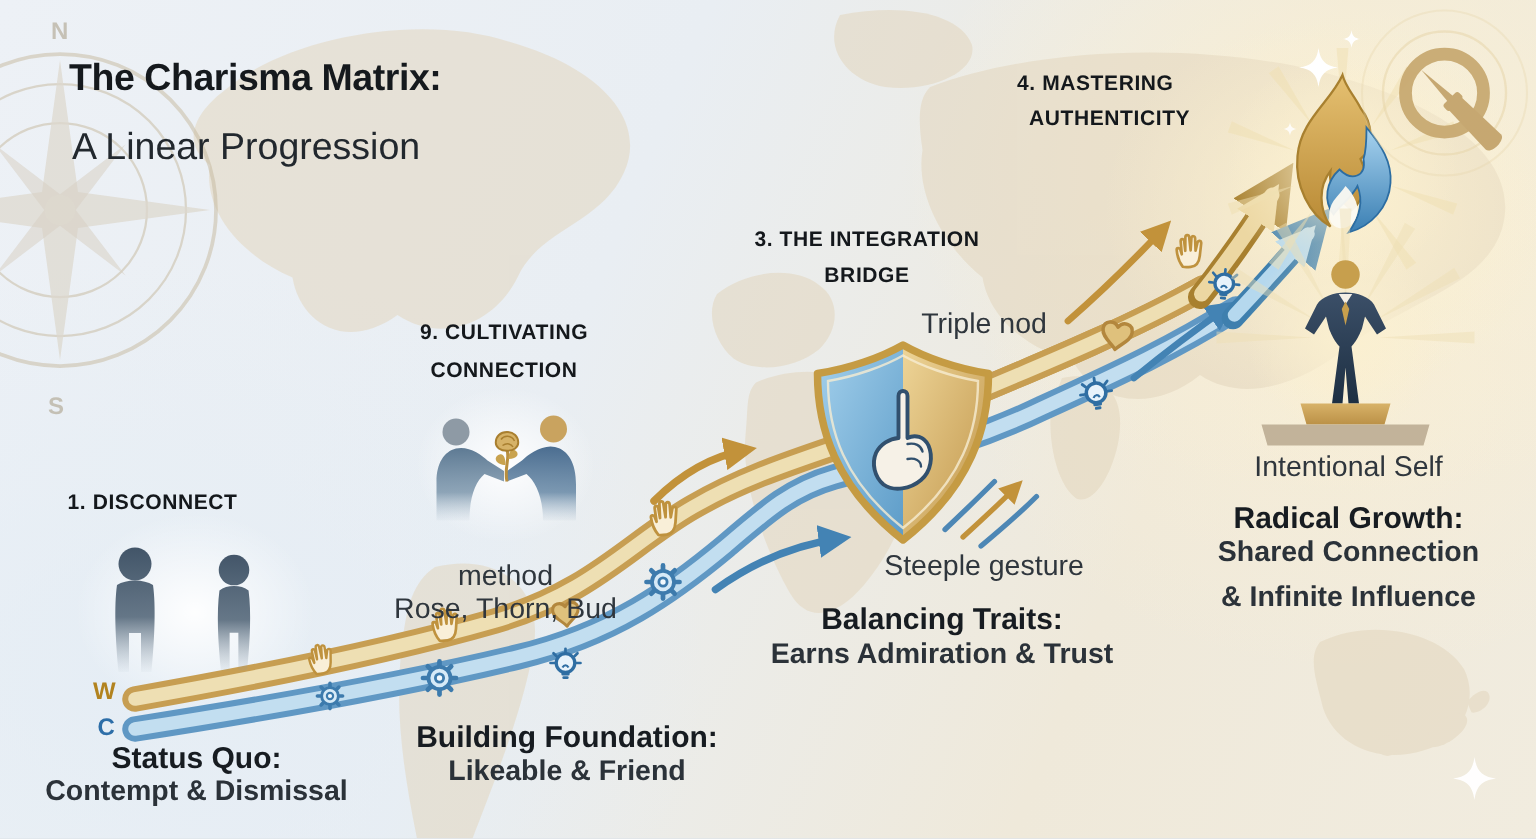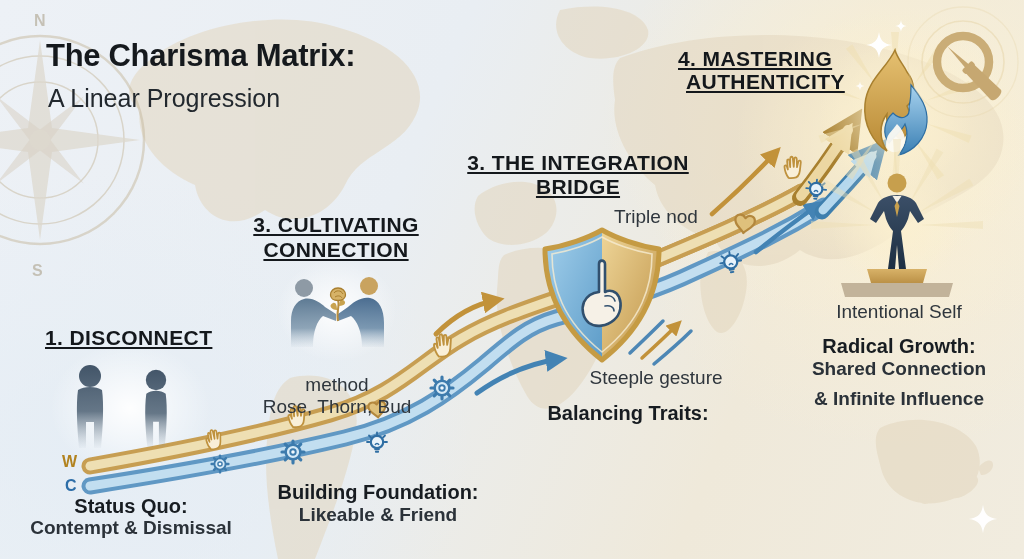--- a/index.html
+++ b/index.html
@@ -7,23 +7,23 @@
     position:relative;width:1024px;height:559px;overflow:hidden;
     background:
       radial-gradient(430px 320px at 88% 20%, rgba(250,240,212,.95), rgba(250,240,212,0) 70%),
       radial-gradient(360px 260px at 88% 48%, rgba(248,238,214,.75), rgba(248,238,214,0) 70%),
       radial-gradient(520px 380px at 10% 80%, rgba(228,237,245,.85), rgba(228,237,245,0) 72%),
       linear-gradient(112deg,#edf1f6 0%,#e9eef3 38%,#efe9da 72%,#f1ecdf 100%);
   }
   svg{position:absolute;left:0;top:0;}
   .label{position:absolute;white-space:nowrap;color:#171c21;}
   .ctr{transform:translateX(-50%);text-align:center;}
-  .title-main{font-size:31px;font-weight:700;letter-spacing:-.3px;color:#15191d;}
+  .title-main{font-size:25px;font-weight:700;letter-spacing:-.3px;color:#15191d;}
   .title-sub{font-size:25px;font-weight:400;color:#22282e;}
-  .h-stage{font-size:21px;font-weight:700;letter-spacing:.4px;color:#14181c;text-decoration:underline;}
+  .h-stage{font-size:14px;font-weight:700;letter-spacing:.4px;color:#14181c;}
   .annot{font-size:19px;font-weight:400;color:#2f363d;}
   .cap-b{font-size:20px;font-weight:700;color:#171c21;}
   .cap{font-size:19px;font-weight:700;color:#2b3239;}
   .track{font-size:16px;font-weight:700;}
   .track.w{color:#b2831f;}
   .track.c{color:#2d6ea8;}
 </style>
 </head>
 <body>
 
@@ -303,32 +303,33 @@
 
   <div class="label title-main" style="left:46px;top:38px;">The Charisma Matrix:</div>
   <div class="label title-sub" style="left:48px;top:84px;">A Linear Progression</div>
 
   <div class="label h-stage" style="left:45px;top:326px;">1. DISCONNECT</div>
   <div class="label track w" style="left:62px;top:453px;">W</div>
   <div class="label track c" style="left:65px;top:477px;">C</div>
   <div class="label cap-b ctr" style="left:131px;top:495px;">Status Quo:</div>
   <div class="label cap ctr" style="left:131px;top:517px;">Contempt &amp; Dismissal</div>
 
-  <div class="label h-stage ctr" style="left:336px;top:213px;">3. CULTIVATING</div>
+  <div class="label h-stage ctr" style="left:336px;top:213px;">9. CULTIVATING</div>
   <div class="label h-stage ctr" style="left:336px;top:238px;">CONNECTION</div>
   <div class="label annot ctr" style="left:337px;top:352px;margin-top:44px;">Rose, Thorn, Bud</div>
   <div class="label annot ctr" style="left:337px;top:374px;">method</div>
   <div class="label cap-b ctr" style="left:378px;top:481px;">Building Foundation:</div>
   <div class="label cap ctr" style="left:378px;top:504px;">Likeable &amp; Friend</div>
 
   <div class="label h-stage ctr" style="left:578px;top:151px;">3. THE INTEGRATION</div>
   <div class="label h-stage ctr" style="left:578px;top:175px;">BRIDGE</div>
   <div class="label annot ctr" style="left:656px;top:206px;">Triple nod</div>
   <div class="label annot ctr" style="left:612px;top:367px;margin-left:44px;">Steeple gesture</div>
   <div class="label cap-b ctr" style="left:628px;top:402px;">Balancing Traits:</div>
+  <div class="label cap ctr" style="left:628px;top:426px;">Earns Admiration &amp; Trust</div>
 
   <div class="label h-stage" style="left:678px;top:47px;">4. MASTERING</div>
   <div class="label h-stage" style="left:686px;top:70px;">AUTHENTICITY</div>
   <div class="label annot ctr" style="left:899px;top:301px;">Intentional Self</div>
   <div class="label cap-b ctr" style="left:899px;top:335px;">Radical Growth:</div>
   <div class="label cap ctr" style="left:899px;top:358px;">Shared Connection</div>
   <div class="label cap ctr" style="left:899px;top:388px;text-align:center;">&amp; Infinite Influence</div>
 
 </div>
 

